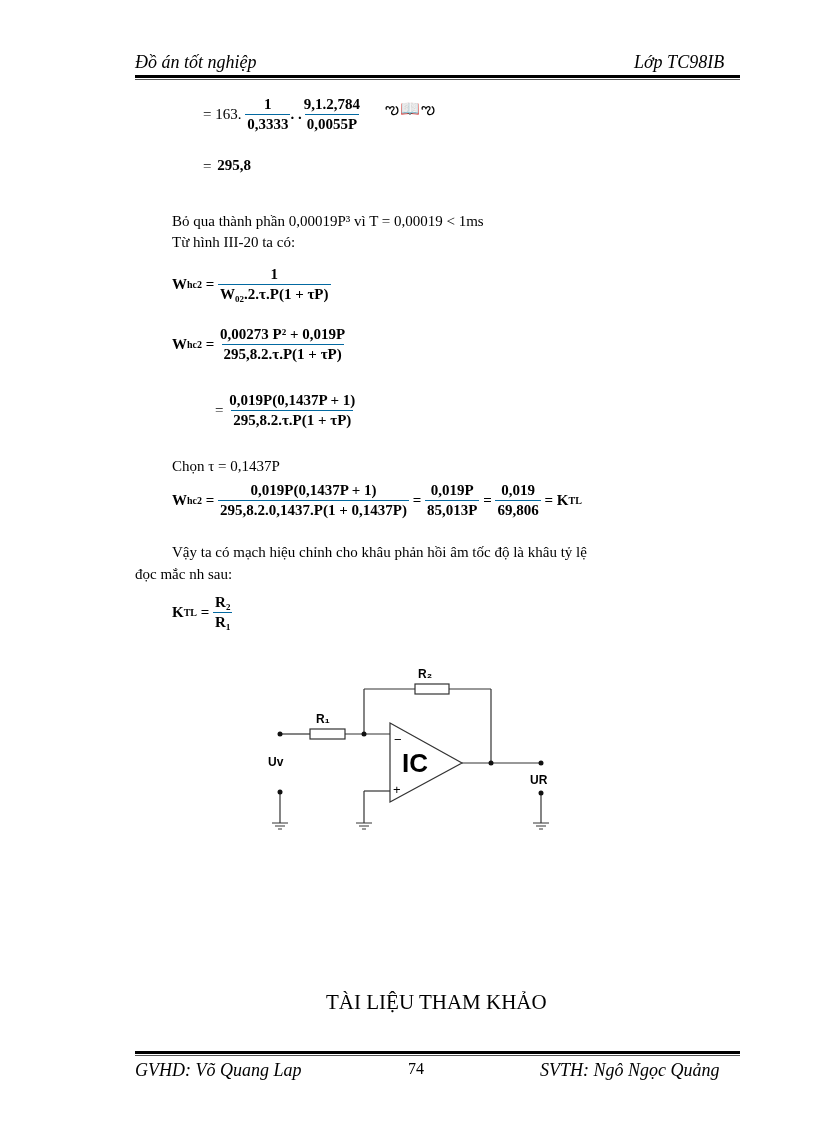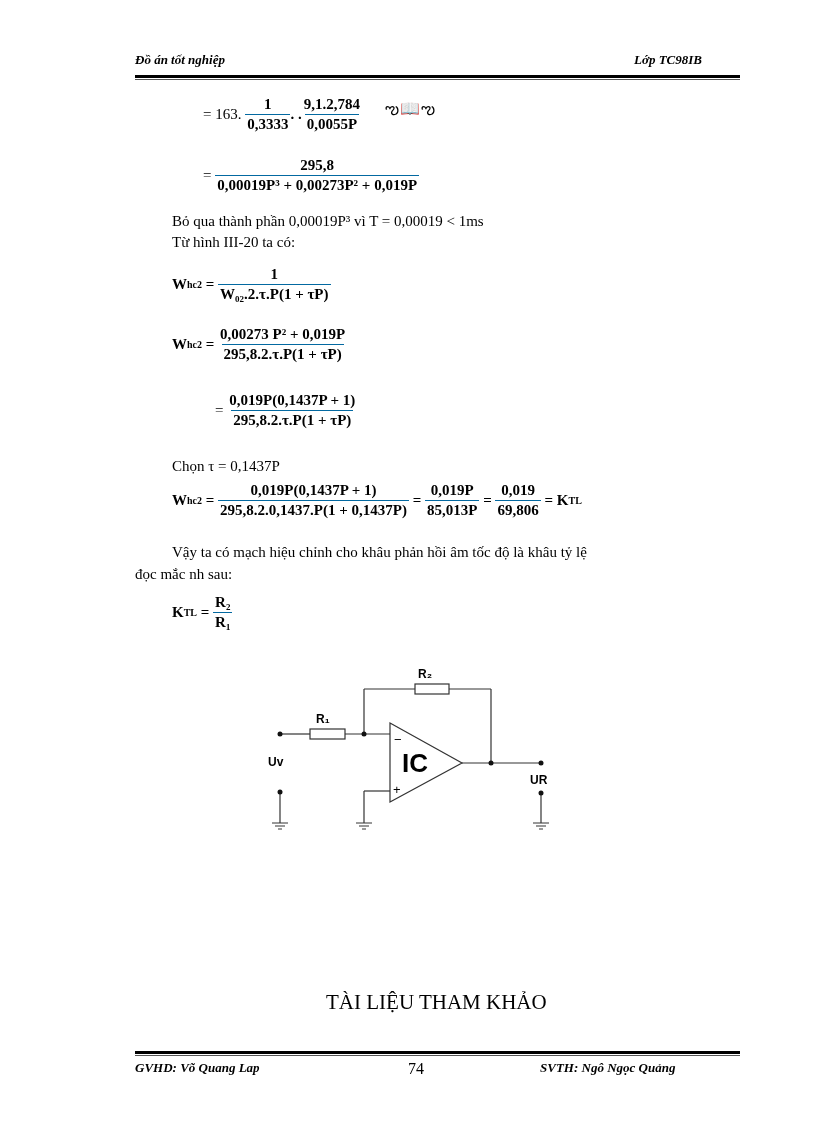--- a/index.html
+++ b/index.html
@@ -1,19 +1,19 @@
 <!DOCTYPE html>
 <html><head>
 <meta charset="utf-8">
 <style>
   html, body { margin:0; padding:0; background:#ffffff; }
   body { width:816px; height:1123px; position:relative; overflow:hidden;
          font-family:"Liberation Serif", serif; color:#000; }
   .abs { position:absolute; }
-  .hdr { font-style:italic; font-weight:bold; font-size:13px; }
+  .hdr { font-style:italic; font-weight:normal; font-size:18px; }
   .rule { position:absolute; left:135px; width:605px; }
   .rule .thick { height:3px; background:#000; }
   .rule .thin { height:1px; background:#555; margin-top:1px; }
   .math { font-family:"Liberation Serif", serif; font-weight:bold; font-size:15px; }
   .txt { font-size:15px; font-family:"Liberation Serif", serif; }
   .frac { display:inline-flex; flex-direction:column; align-items:center; vertical-align:middle; }
   .frac .num { padding:0 2px 1px; }
   .frac .den { border-top:1px solid #0369a1; padding:1px 2px 0; }
   .eq { display:flex; align-items:center; white-space:nowrap; }
   sub, sup { font-size:10px; }
@@ -40,21 +40,20 @@
   <span class="frac">
       <span class="num">9,1.2,784</span>
       <span class="den">0,0055P</span>
     </span>
 </div>
 
 <div class="abs eq math" style="left:203px; top:157px;">
   <span style="font-weight:normal;">=</span>&nbsp;
   <span class="frac">
       <span class="num">295,8</span>
-      <span class="den">0,00019P³ + 0,00273P² + 0,019P</span>
     </span>
 </div>
 
 <div class="abs txt" style="left:172px; top:213px;">Bỏ qua thành phần 0,00019P³ vì T = 0,00019 &lt; 1ms</div>
 <div class="abs txt" style="left:172px; top:234px;">Từ hình III-20 ta có:</div>
 
 <div class="abs eq math" style="left:172px; top:266px;">
   <span>W</span><sub>hc2</sub>&nbsp;=&nbsp;
   <span class="frac">
       <span class="num">1</span>

